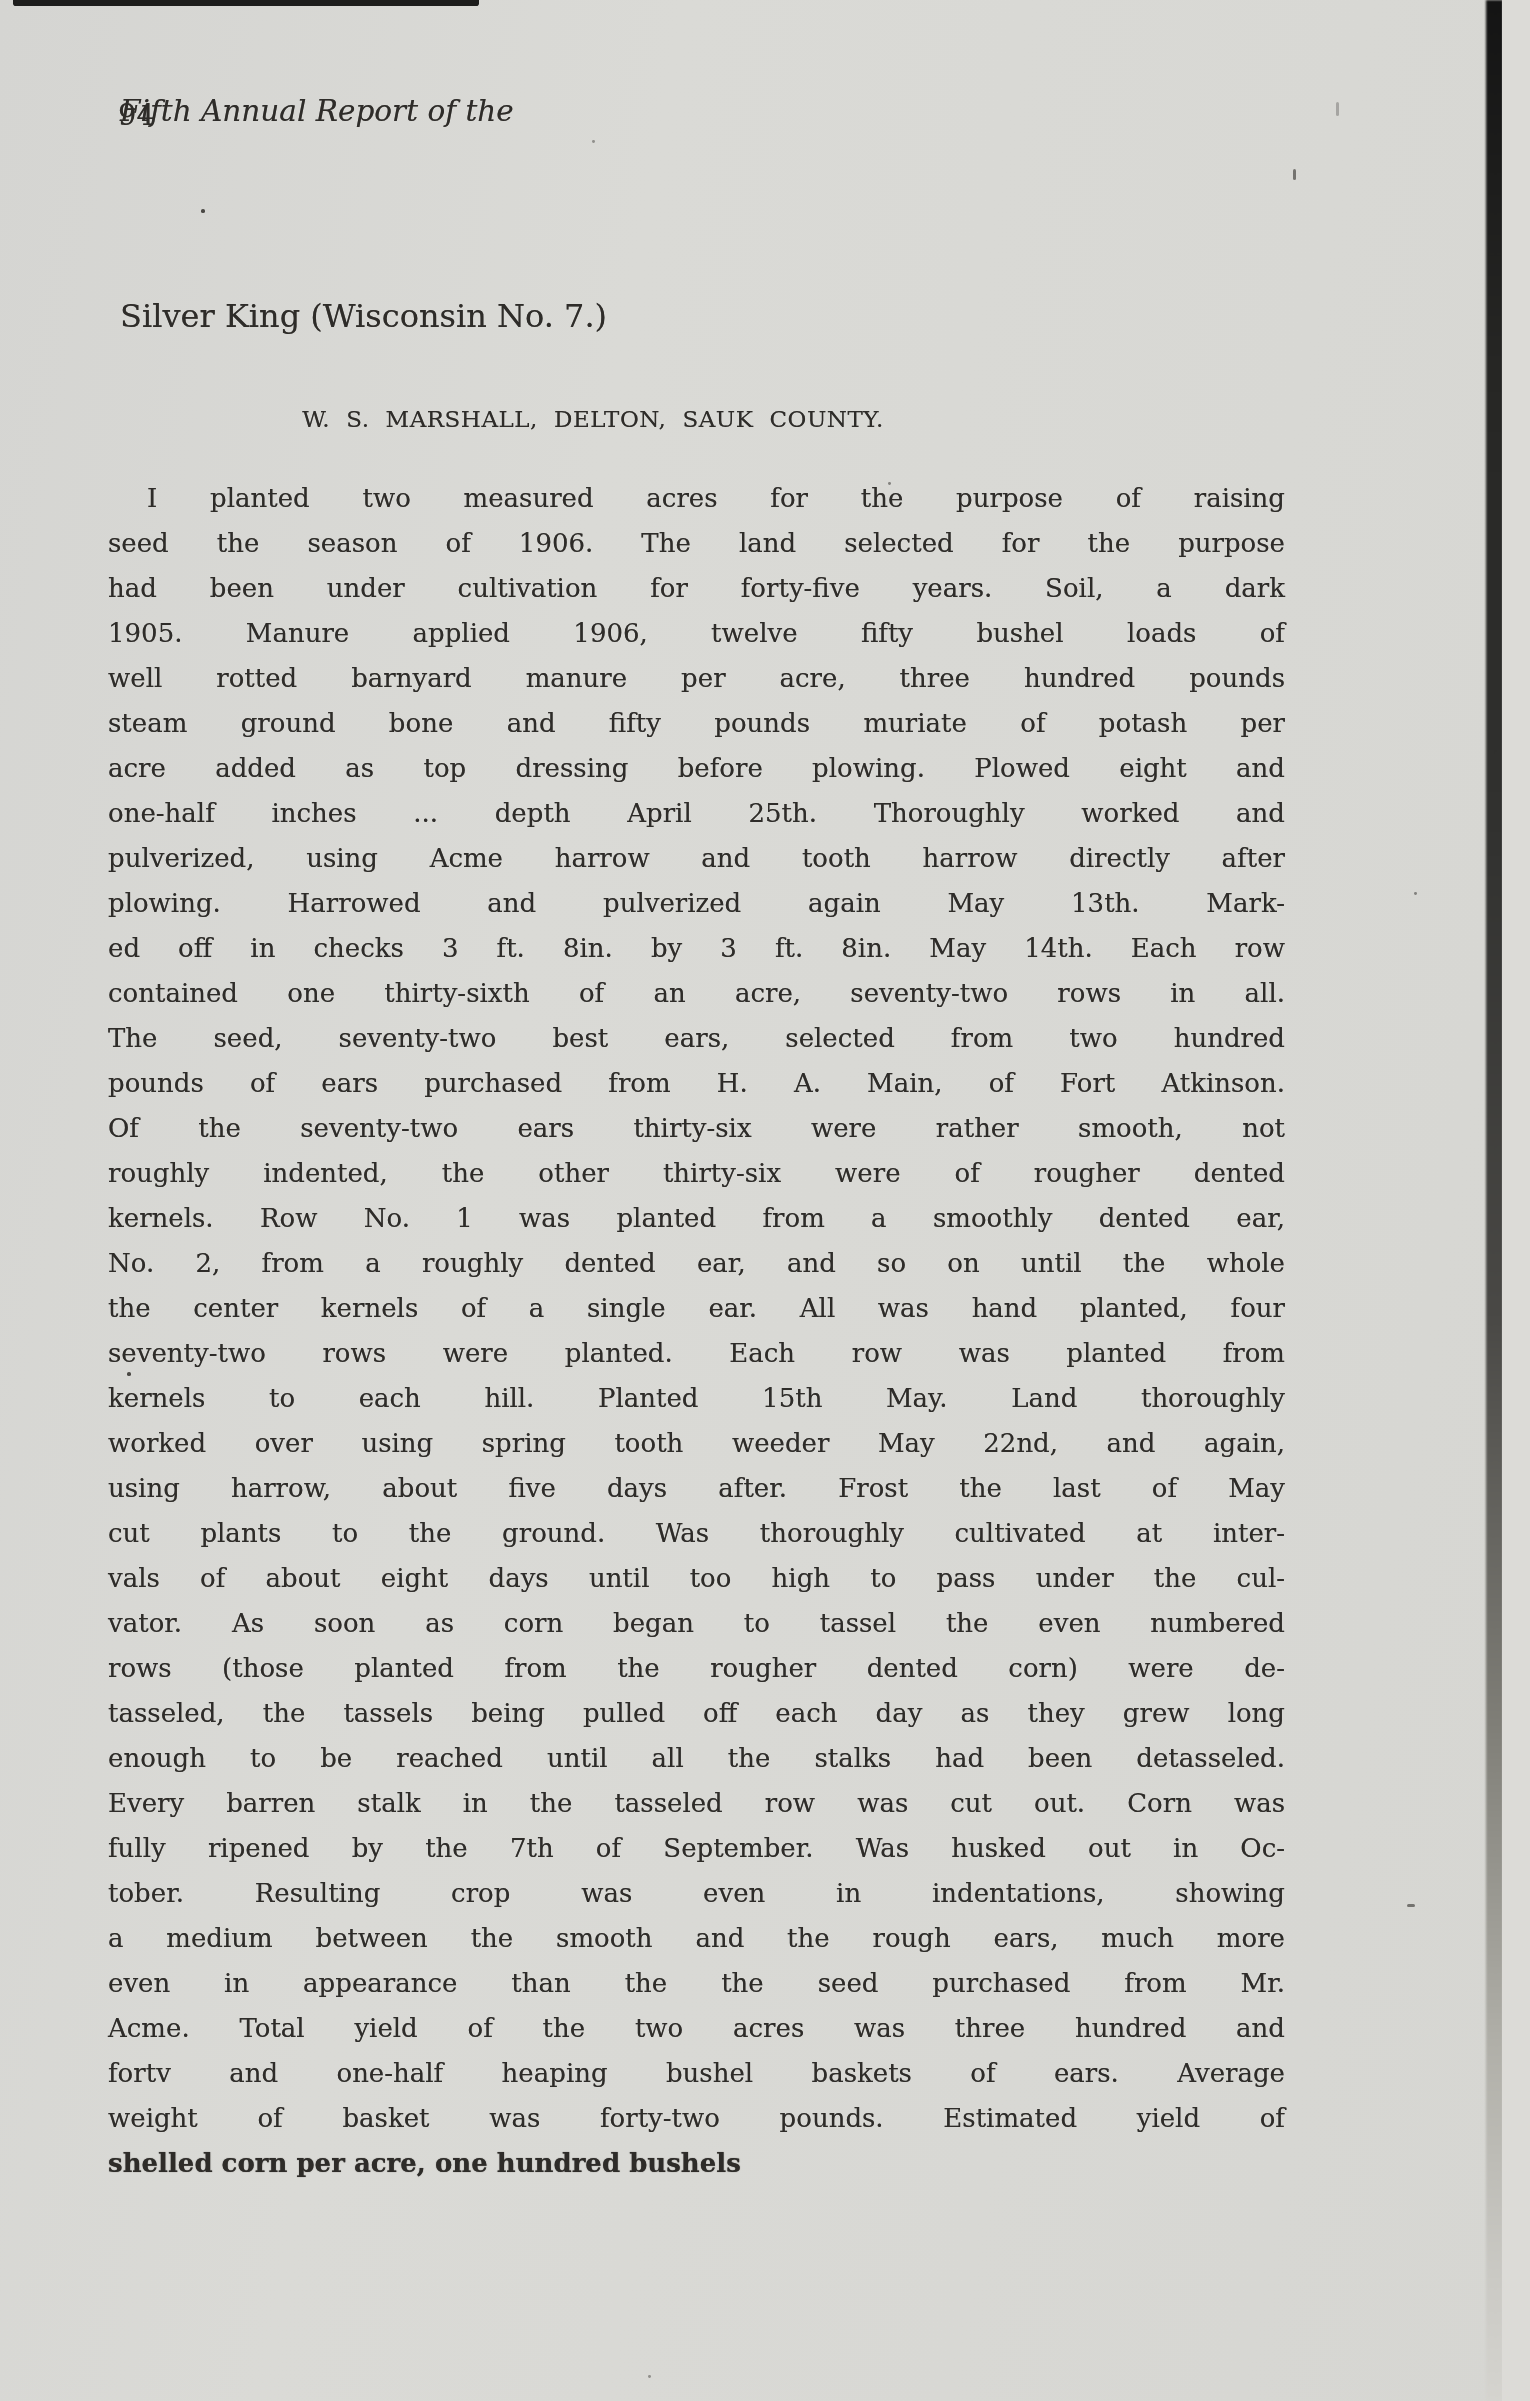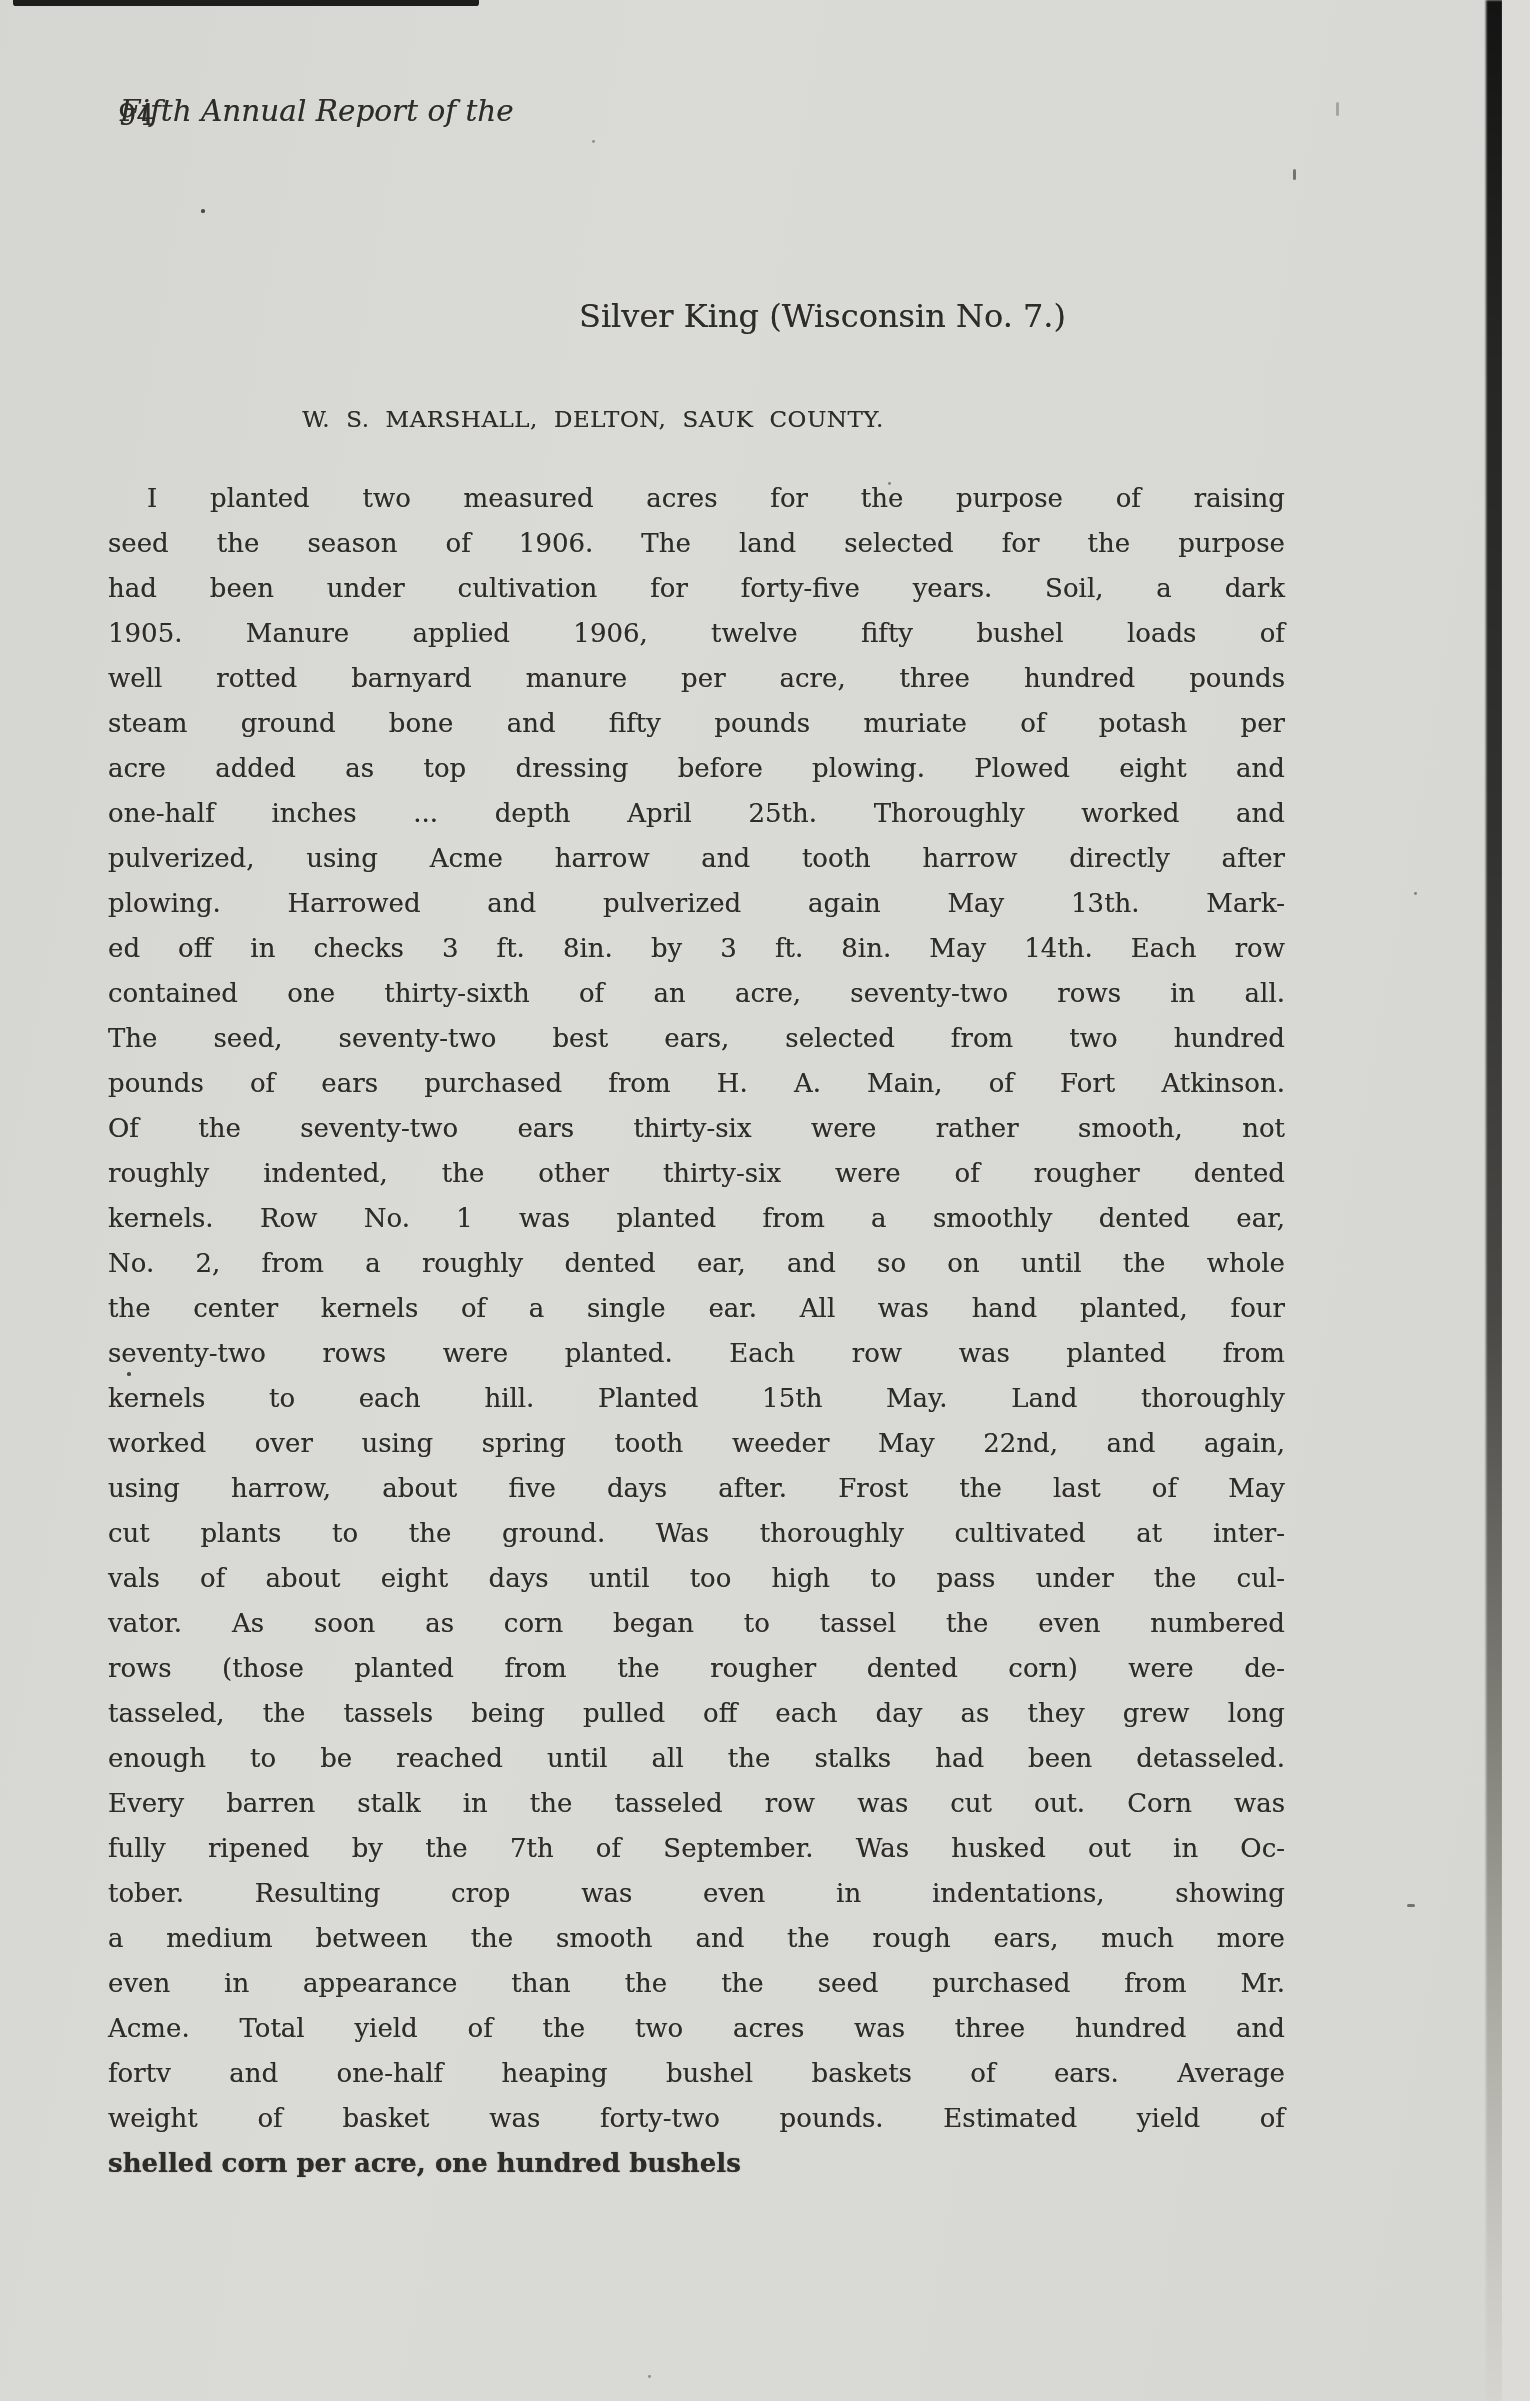--- a/index.html
+++ b/index.html
@@ -16,21 +16,21 @@
   .page-number{
     position:absolute;left:118px;top:98px;
     font-size:29px;
   }
   .running-header{
     position:absolute;left:120px;top:94px;width:946px;
     text-align:left;font-style:italic;font-size:29.5px;
   }
   .article-title{
     position:absolute;left:120px;top:297px;width:946px;
-    text-align:right;font-size:32px;
+    text-align:left;font-size:32px;
   }
   .byline{
     position:absolute;left:120px;top:406px;width:946px;
     text-align:center;font-size:23px;letter-spacing:0.5px;word-spacing:8.3px;
   }
   .body-text{
     position:absolute;left:108px;top:476px;width:1177px;
     font-size:26px;line-height:45px;
   }
   .body-text .line{

